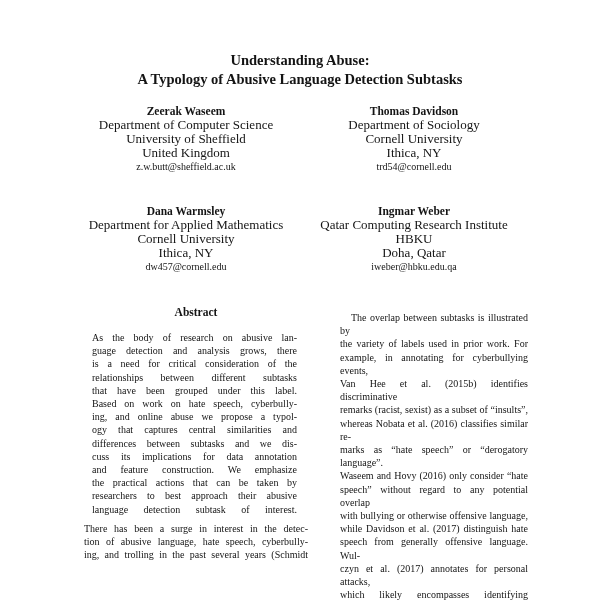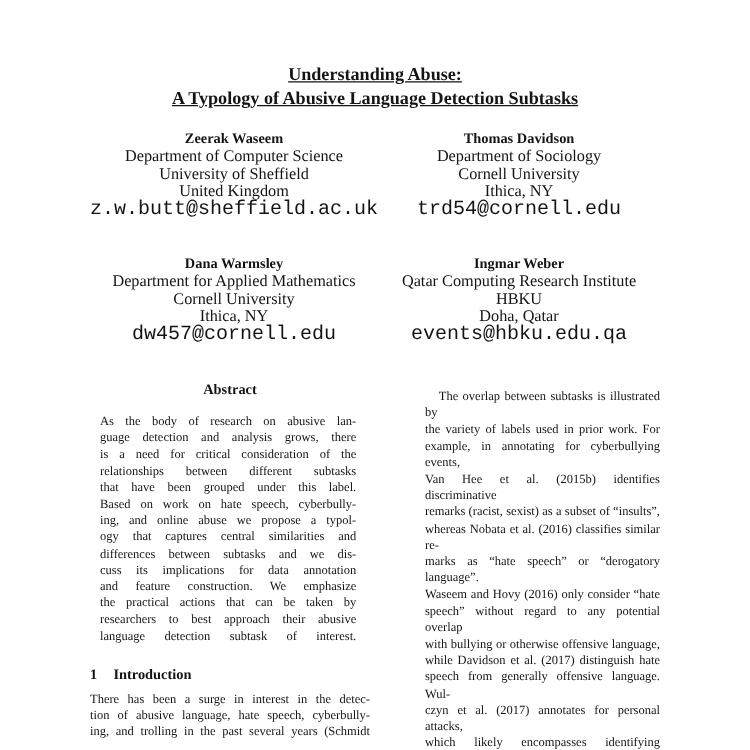--- a/index.html
+++ b/index.html
@@ -22,21 +22,20 @@
     position: absolute;
     top: 51px;
     left: 0;
     right: 0;
     text-align: center;
   }
   .title-line {
     font-weight: bold;
     font-size: 14.5px;
     line-height: 18.5px;
-    text-decoration: underline;
   }
 
   
   .authors-grid {
     position: absolute;
     top: 104px;
     left: 72px;
     width: 456px;
     display: grid;
     grid-template-columns: 1fr 1fr;
@@ -49,29 +48,29 @@
     font-weight: bold;
     font-size: 11.5px;
     line-height: 14px;
   }
   .author-affiliation {
     font-size: 13px;
     line-height: 14px;
     white-space: pre-line;
   }
   .author-email {
-    font-family: Liberation Mono, monospace;
-    font-size: 16px;
+    font-family: Liberation Serif, serif;
+    font-size: 10px;
     line-height: 14px;
   }
 
   
   .left-column {
     position: absolute;
-    left: 72px;
+    left: 84px;
     top: 305px;
     width: 224px;
   }
   .right-column {
     position: absolute;
     left: 304px;
     top: 311px;
     width: 224px;
   }
 
@@ -150,43 +149,40 @@
       <div class="author-affiliation">Department for Applied Mathematics
 Cornell University
 Ithica, NY</div>
       <div class="author-email">dw457@cornell.edu</div>
     </div>
     <div class="author-block">
       <div class="author-name">Ingmar Weber</div>
       <div class="author-affiliation">Qatar Computing Research Institute
 HBKU
 Doha, Qatar</div>
-      <div class="author-email">events@hbku.edu.qa</div>
+      <div class="author-email">iweber@hbku.edu.qa</div>
     </div>
   </section>
 
   <section class="left-column">
     <div class="abstract-heading">Abstract</div>
     <div class="abstract-body">As the body of research on abusive lan-
 guage detection and analysis grows, there
 is a need for critical consideration of the
 relationships between different subtasks
 that have been grouped under this label.
 Based on work on hate speech, cyberbully-
 ing, and online abuse we propose a typol-
 ogy that captures central similarities and
 differences between subtasks and we dis-
 cuss its implications for data annotation
 and feature construction. We emphasize
 the practical actions that can be taken by
 researchers to best approach their abusive
 language detection subtask of interest.</div>
-    <div class="section-heading">
-      <span class="section-number">1</span><span>Introduction</span>
-    </div>
     <div class="body-text">There has been a surge in interest in the detec-
 tion of abusive language, hate speech, cyberbully-
 ing, and trolling in the past several years (Schmidt</div>
   </section>
 
   <section class="right-column">
     <div class="column-paragraph">The overlap between subtasks is illustrated by
 the variety of labels used in prior work.  For
 example, in annotating for cyberbullying events,
 Van Hee et al. (2015b) identifies discriminative

